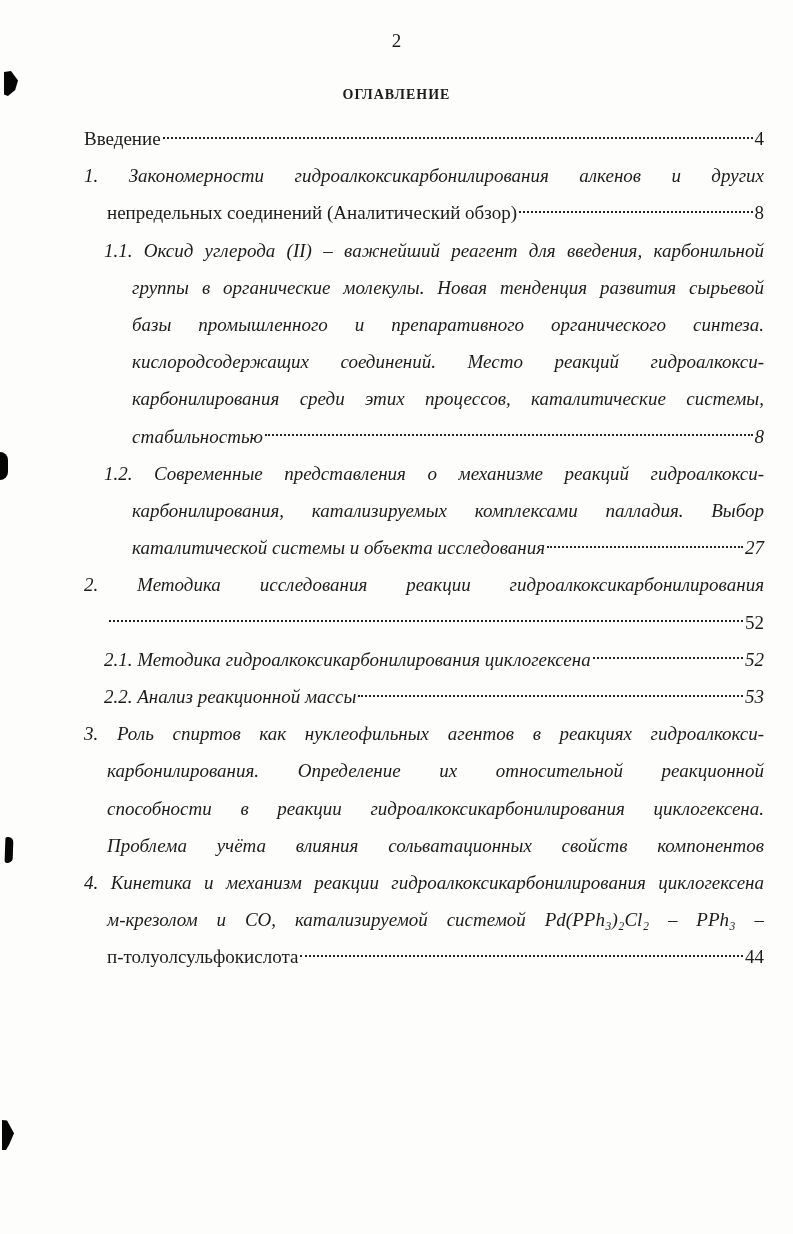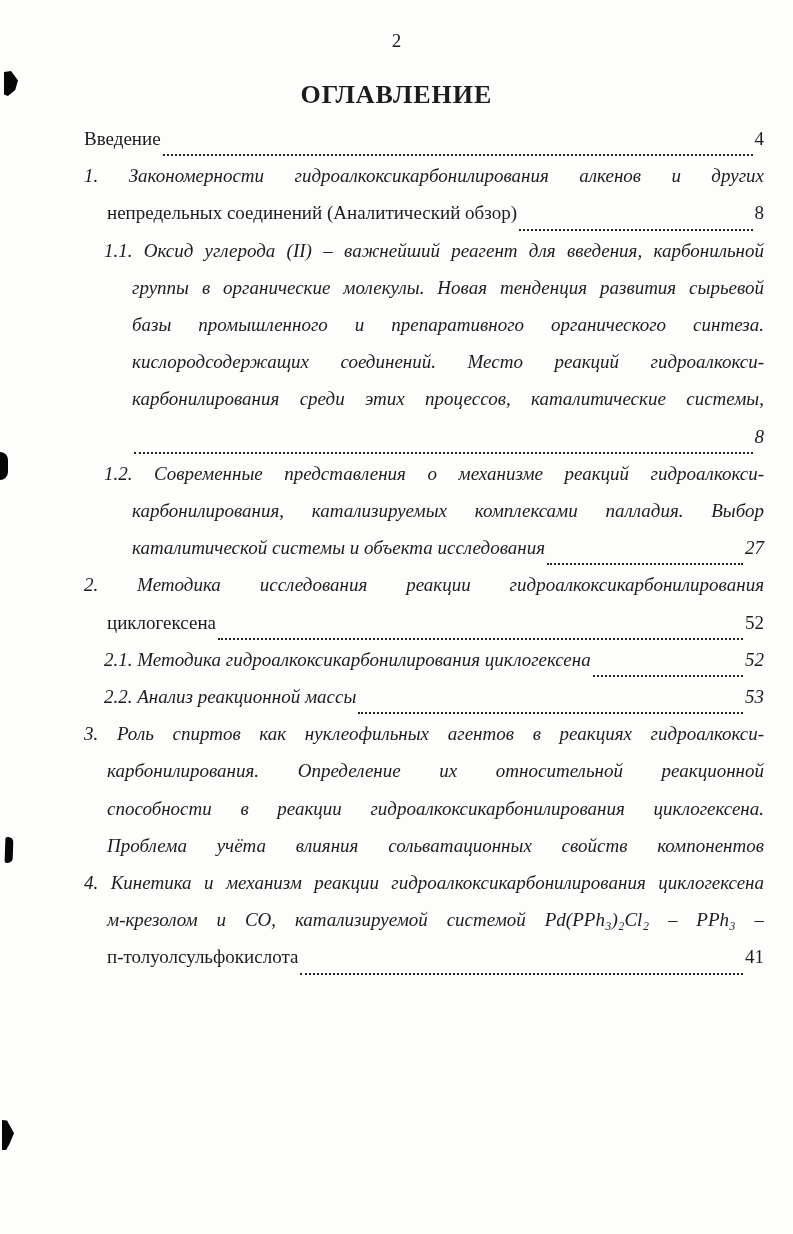--- a/index.html
+++ b/index.html
@@ -16,42 +16,42 @@
   .pagenum {
     padding-top:30px;
     text-align:center;
     font-size:19px;
     line-height:22px;
   }
   .title {
     margin-top:30px;
     text-align:center;
     font-weight:bold;
-    font-size:26px;
+    font-size:14px;
     letter-spacing:1px;
     line-height:26px;
   }
   .toc {
     margin:12px 0 0 84px;
     width:680px;
   }
   .entry { position:relative; }
   .entry.it { font-style:italic; }
   .lvl2 { margin-left:20px; }
   .jline {
     line-height:37.2px;
     text-align:justify;
     text-align-last:justify;
     font-style:italic;
   }
   .lvl0 .cont, .lvl1 .cont { padding-left:23px; }
   .lvl2 .cont { padding-left:28px; }
   .lastline {
     display:flex;
-    align-items:flex-end;
+    align-items:center;
     line-height:37.2px;
   }
   .txt { white-space:nowrap; flex:0 0 auto; }
   .leader {
     flex:1 1 auto;
     min-width:14px;
     border-bottom:2.6px dotted #232323;
     margin:0 2px;
     position:relative;
     top:-1px;
@@ -95,37 +95,37 @@
           <span class="pg">8</span>
         </div>
       </div>
       <div class="entry lvl2 it">
         <div class="jline">1.1. Оксид углерода (II) – важнейший реагент для введения, карбонильной</div>
         <div class="cont jline">группы в органические молекулы. Новая тенденция развития сырьевой</div>
         <div class="cont jline">базы промышленного и препаративного органического синтеза.</div>
         <div class="cont jline">кислородсодержащих соединений. Место реакций гидроалкокси-</div>
         <div class="cont jline">карбонилирования среди этих процессов, каталитические системы,</div>
         <div class="cont lastline">
+          <span class="txt">стабильностью</span>
           <span class="leader"></span>
           <span class="pg">8</span>
         </div>
       </div>
       <div class="entry lvl2 it">
         <div class="jline">1.2. Современные представления о механизме реакций гидроалкокси-</div>
         <div class="cont jline">карбонилирования, катализируемых комплексами палладия. Выбор</div>
         <div class="cont lastline">
           <span class="txt">каталитической системы и объекта исследования</span>
           <span class="leader"></span>
           <span class="pg">27</span>
         </div>
       </div>
       <div class="entry lvl1">
         <div class="jline">2. Методика исследования реакции гидроалкоксикарбонилирования</div>
         <div class="cont lastline">
-          <span class="txt">циклогексена</span>
           <span class="leader"></span>
           <span class="pg">52</span>
         </div>
       </div>
       <div class="entry lvl2 it">
         <div class="lastline">
           <span class="txt">2.1. Методика гидроалкоксикарбонилирования циклогексена</span>
           <span class="leader"></span>
           <span class="pg">52</span>
         </div>
@@ -142,17 +142,17 @@
         <div class="cont jline">карбонилирования. Определение их относительной реакционной</div>
         <div class="cont jline">способности в реакции гидроалкоксикарбонилирования циклогексена.</div>
         <div class="cont jline">Проблема учёта влияния сольватационных свойств компонентов</div>
       </div>
       <div class="entry lvl1">
         <div class="jline">4. Кинетика и механизм реакции гидроалкоксикарбонилирования циклогексена</div>
         <div class="cont jline">м-крезолом и CO, катализируемой системой Pd(PPh₃)₂Cl₂ – PPh₃ –</div>
         <div class="cont lastline">
           <span class="txt">п-толуолсульфокислота</span>
           <span class="leader"></span>
-          <span class="pg">41</span>
+          <span class="pg">44</span>
         </div>
       </div>
     </div>
 </div>
 
 </body></html>

